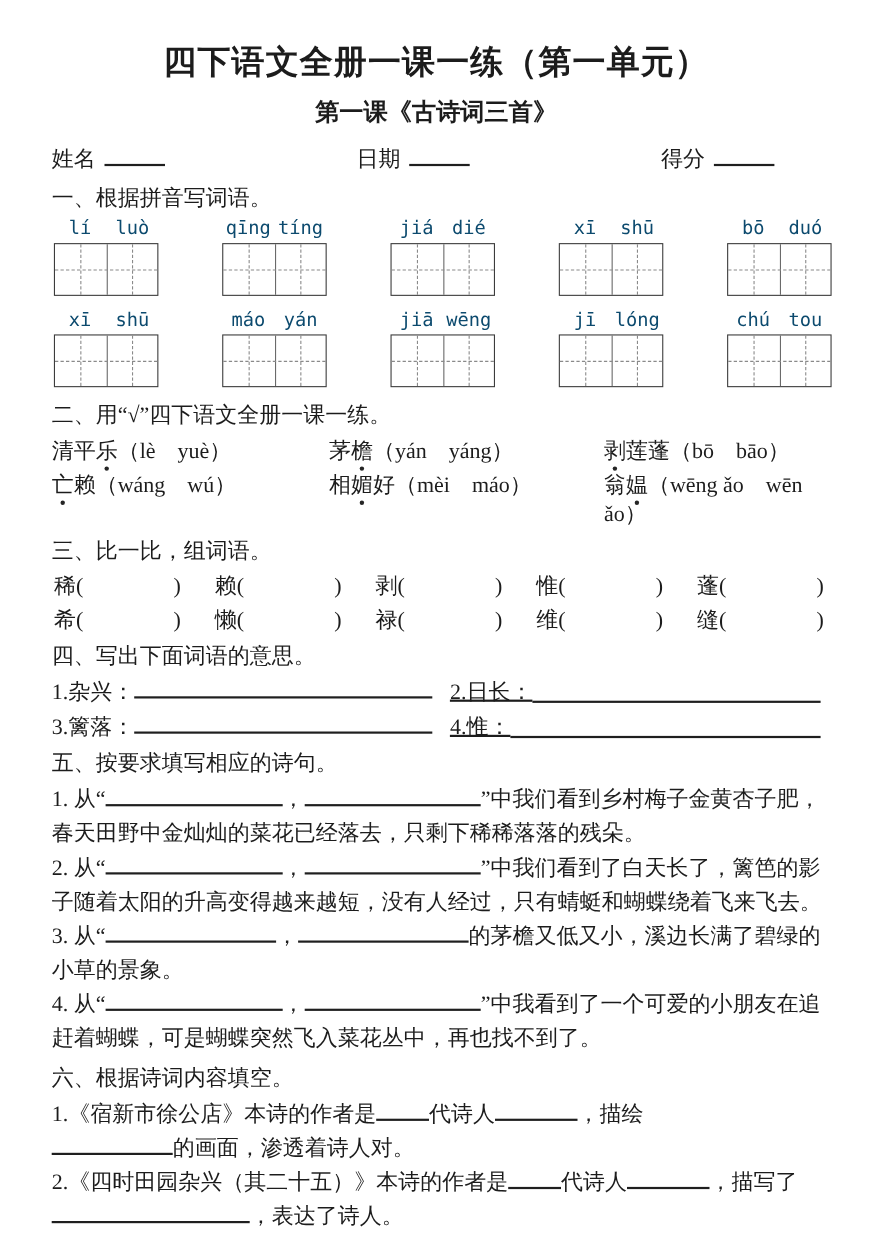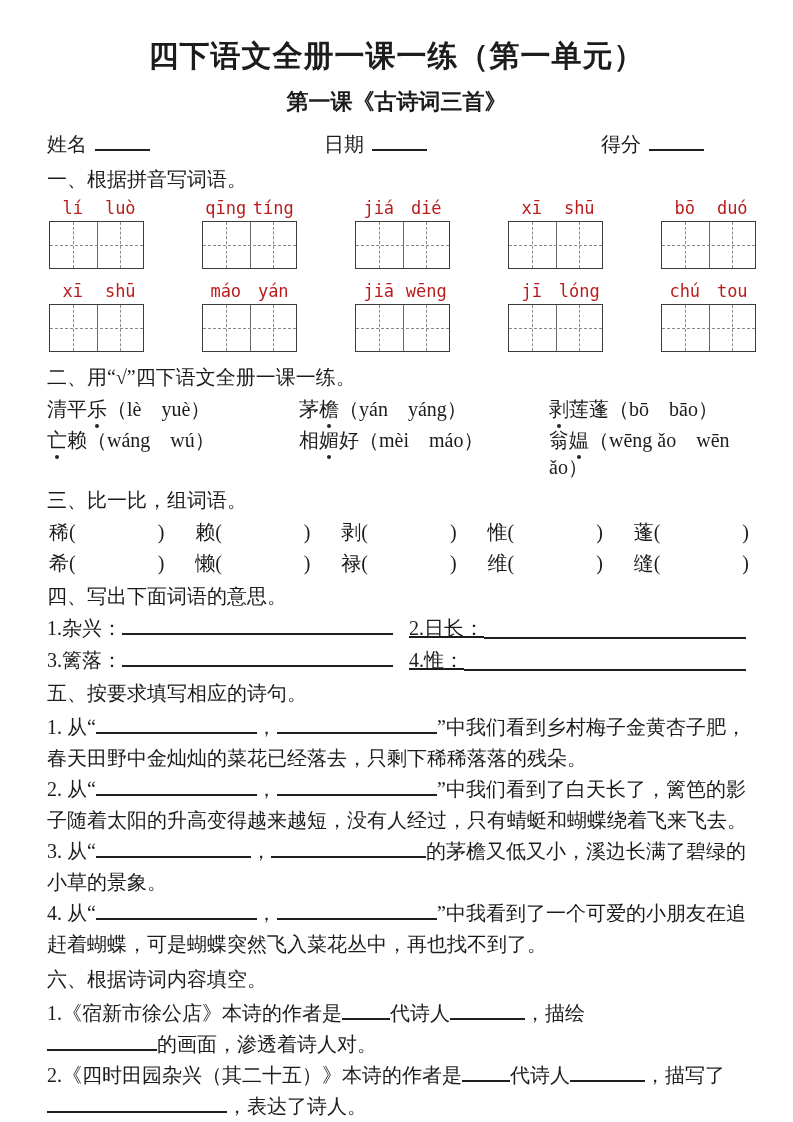--- a/index.html
+++ b/index.html
@@ -52,21 +52,21 @@
   .heading { margin:6px 0 5px 0; }
   
   .pin-row {
     display:flex; justify-content:space-between;
     width:707px; margin:2px 0 12px 2px;
   }
   .pin-unit { width:95px; }
   .pin-lbls {
     display:flex; width:95px; margin-bottom:3px;
     font-family:"DejaVu Sans Mono",monospace;
-    font-size:17px; color:#b91c1c;
+    font-size:17px; color:#0c4a6e;
   }
   .pin-lbls span { flex:1; text-align:center; }
   .wbox { position:relative; width:95px; height:48px; border:1.6px solid #3c3c3c; background:#fff; }
   .wbox .mid-v  { position:absolute; left:50%; top:0; bottom:0; border-left:1.6px solid #6a6a6a; }
   .wbox .dash-va{ position:absolute; left:25%; top:0; bottom:0; border-left:1px dashed #8a8a8a; }
   .wbox .dash-vb{ position:absolute; left:75%; top:0; bottom:0; border-left:1px dashed #8a8a8a; }
   .wbox .dash-h { position:absolute; top:50%; left:0; right:0; border-top:1px dashed #8a8a8a; }
   
   .s2row { display:flex; margin:4px 0; }
   .s2c1 { width:252px; }

